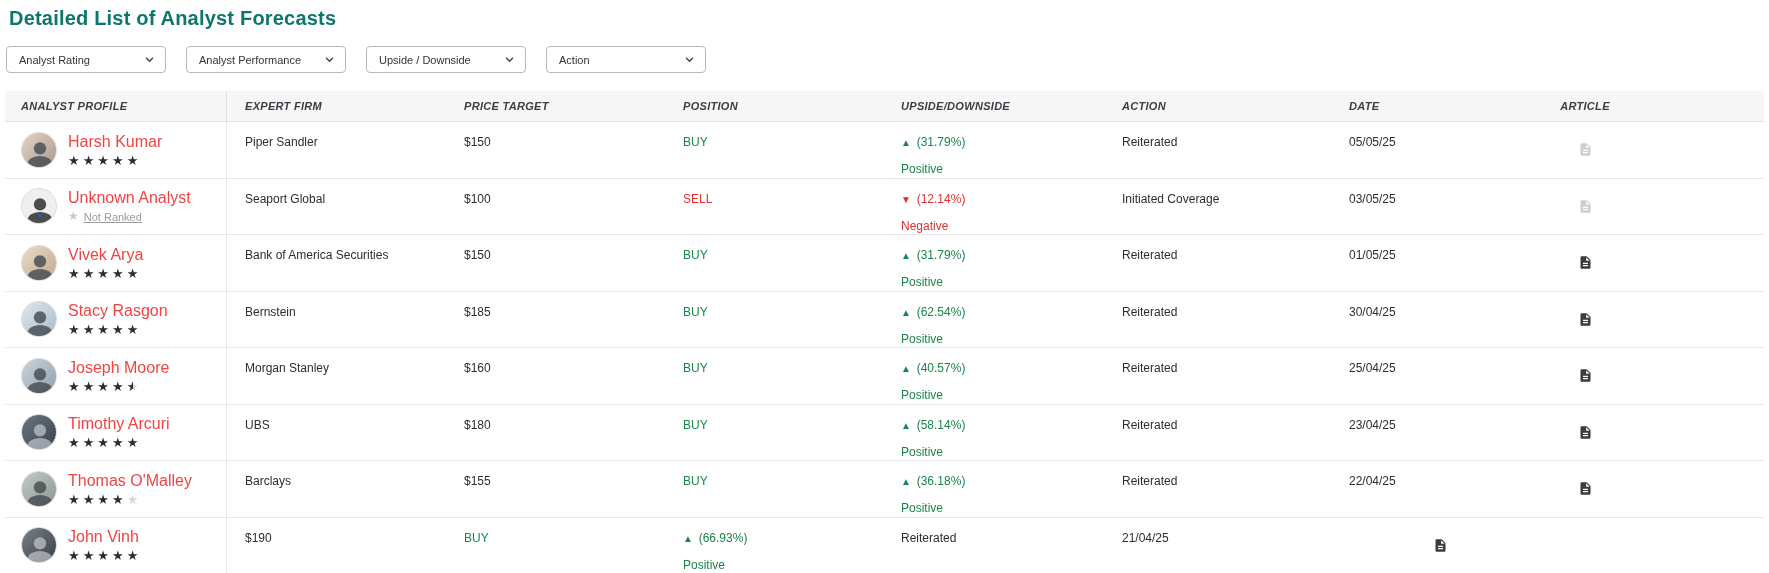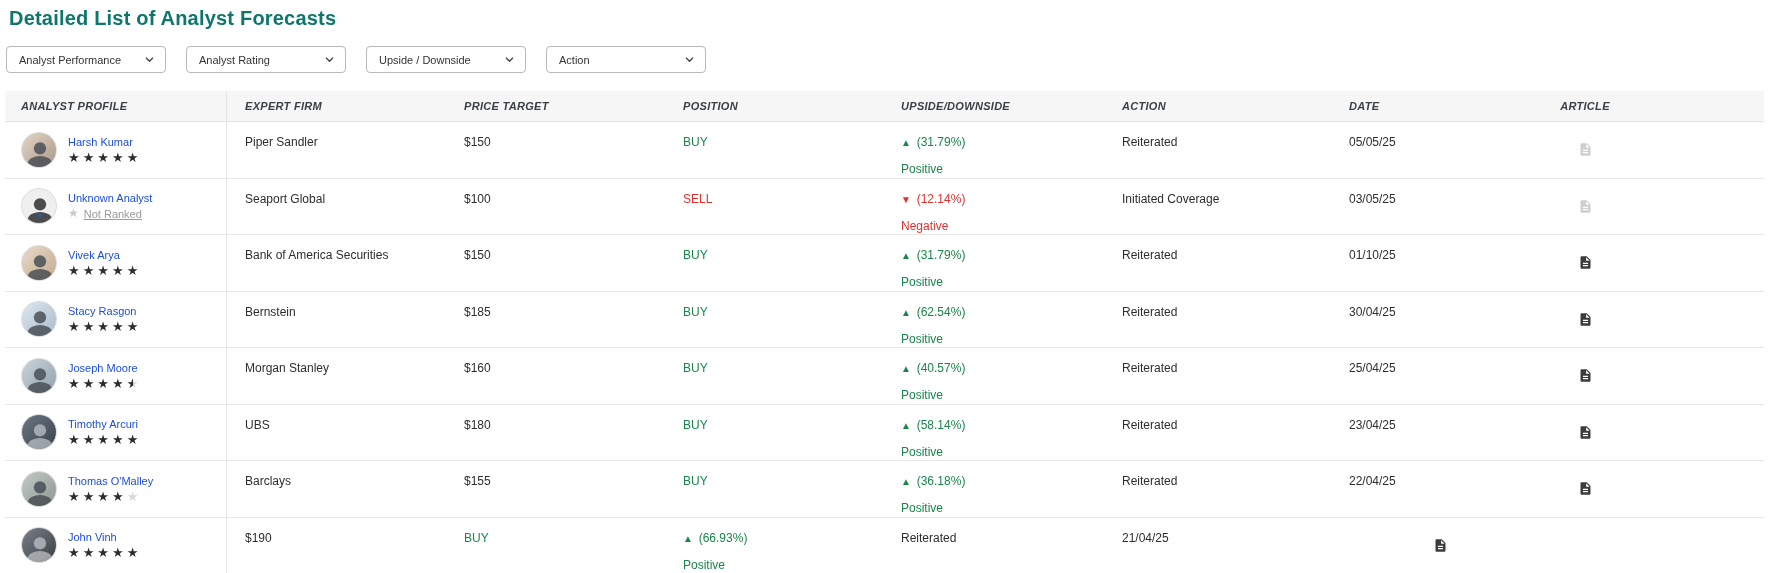--- a/index.html
+++ b/index.html
@@ -69,21 +69,21 @@
   .av1 { background: linear-gradient(135deg,#e4d6c6,#a8988a); }
   .av3 { background: linear-gradient(135deg,#e8dccb,#c4a88e); }
   .av4 { background: linear-gradient(135deg,#dde7ee,#a9bccb); }
   .av5 { background: linear-gradient(135deg,#ccd5dc,#8fa0ad); }
   .av6 { background: linear-gradient(135deg,#6a7682,#39434e); }
   .av7 { background: linear-gradient(135deg,#c3cac6,#8d9791); }
   .av8 { background: linear-gradient(135deg,#7a8089,#3b4046); }
   .av6 .ph, .av8 .ph { fill: rgba(228,230,233,.55); }
 
   .a-meta { display: flex; flex-direction: column; }
-  .a-name { font-size: 11px; color: #1d4ed8; margin-bottom: 3px; }
+  .a-name { font-size: 16px; color: #ef4444; margin-bottom: 3px; }
   .stars { line-height: 12px; height: 13px; display: flex; align-items: center; }
   .star { font-size: 13px; color: var(--star-empty,#d6d6d6); position: relative;
           display: inline-block; margin-right: 3px; line-height: 13px; }
   .star.full { color: var(--star-filled,#2d2d2d); }
   .star .half-fill {
     position: absolute; left: 0; top: 0; width: 54%; overflow: hidden;
     color: var(--star-filled,#2d2d2d);
   }
   .not-ranked { font-size: 11px; color: #9b9b9b; margin-left: 2px; text-decoration: underline; }
   .star.muted { color: #c9c9c9; font-size: 12px; }
@@ -104,27 +104,27 @@
 </style>
 </head>
 <body>
 
 <div class="page">
 
   <h1 class="page-title">Detailed List of Analyst Forecasts</h1>
 
   <div class="filter-bar">
     <button class="filter-btn">
-      <span>Analyst Performance</span>
+      <span>Analyst Rating</span>
       <svg class="chev" viewBox="0 0 16 16">
           <polyline points="3,5.5 8,10.5 13,5.5"></polyline>
         </svg>
     </button>
     <button class="filter-btn">
-      <span>Analyst Rating</span>
+      <span>Analyst Performance</span>
       <svg class="chev" viewBox="0 0 16 16">
           <polyline points="3,5.5 8,10.5 13,5.5"></polyline>
         </svg>
     </button>
     <button class="filter-btn">
       <span>Upside / Downside</span>
       <svg class="chev" viewBox="0 0 16 16">
           <polyline points="3,5.5 8,10.5 13,5.5"></polyline>
         </svg>
     </button>
@@ -243,21 +243,21 @@
       </span>
     </div>
     <div class="cell">Bank of America Securities</div>
     <div class="cell">$150</div>
     <div class="cell pos green">BUY</div>
     <div class="cell upside green">
       <span class="line1"><span class="tri">▲ </span><span>(31.79%)</span></span>
       <span class="sentiment">Positive</span>
     </div>
     <div class="cell">Reiterated</div>
-    <div class="cell">01/10/25</div>
+    <div class="cell">01/05/25</div>
     <div class="cell article">
       <button class="doc-btn">
         <svg viewBox="0 0 24 24">
           <path class="doc-body" d="M6 2c-1.1 0-2 .9-2 2v16c0 1.1.9 2 2 2h12c1.1 0 2-.9 2-2V8l-6-6H6zm7 1.5L18.5 9H13V3.5zM8 12.5h8v1.7H8v-1.7zm0 3.6h8v1.7H8v-1.7z"></path>
         </svg>
       </button>
     </div>
     <div class="cell"></div>
   </div>
         <div class="trow">

